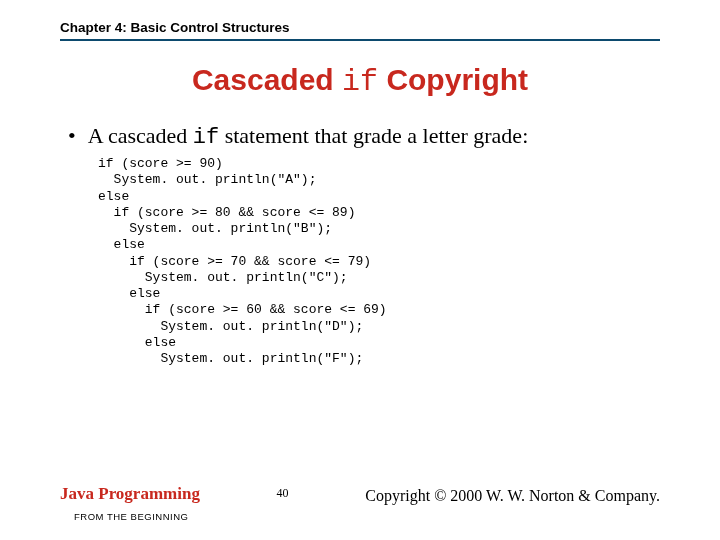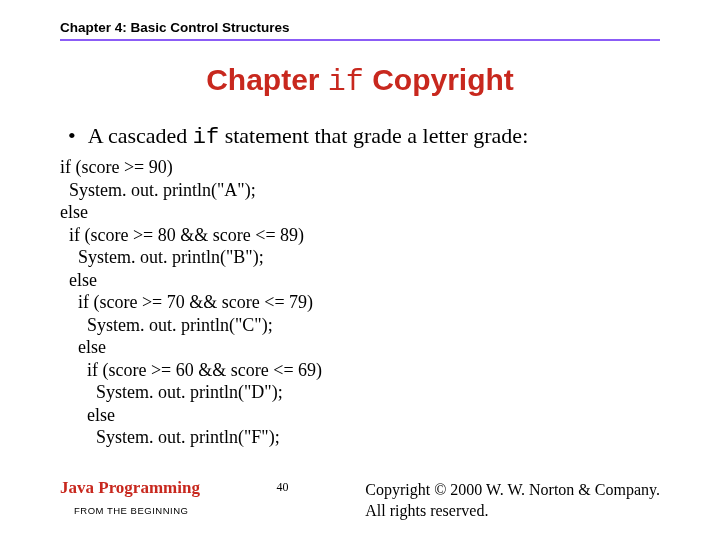--- a/index.html
+++ b/index.html
@@ -11,21 +11,21 @@
     font-family: "Times New Roman", Times, serif;
     color: #000;
     position: relative;
     padding: 20px 60px 0 60px;
   }
   .chapter-header {
     font-family: Arial, Helvetica, sans-serif;
     font-weight: bold;
     font-size: 13.5px;
     color: #000;
-    border-bottom: 2px solid #8b5cf6;
+    border-bottom: 2px solid #0c4a6e;
     padding-bottom: 4px;
     margin-bottom: 22px;
   }
   .slide-title {
     text-align: center;
     font-family: Arial, Helvetica, sans-serif;
     font-weight: bold;
     font-size: 30px;
     color: #c8281e;
     margin-bottom: 24px;
@@ -40,24 +40,25 @@
     margin-bottom: 6px;
     padding-left: 8px;
   }
   .bullet .dot {
     margin-right: 12px;
   }
   .bullet .code-inline {
     font-family: "Courier New", Courier, monospace;
   }
   .code-block {
-    font-family: Liberation Serif, serif;
-    font-size: 18px;
+    font-family: Liberation Mono, monospace;
+    font-size: 13px;
     line-height: 1.25;
     white-space: pre;
+    margin-left: 38px;
   }
   .footer {
     position: absolute;
     left: 60px;
     right: 60px;
     bottom: 18px;
     display: flex;
     align-items: flex-start;
     justify-content: space-between;
     font-size: 11px;
@@ -88,21 +89,21 @@
     text-align: left;
     line-height: 1.3;
     margin-top: 2px;
   }
 </style>
 </head>
 <body>
 
 <div class="chapter-header">Chapter 4: Basic Control Structures</div>
 
-<div class="slide-title"><span>Chapter </span><span class="code">if</span><span> Copyright</span></div>
+<div class="slide-title"><span>Cascaded </span><span class="code">if</span><span> Copyright</span></div>
 
 <div class="bullet">
   <span class="dot">•</span>
   <span><span>A cascaded </span><span class="code-inline">if</span><span> statement that grade a letter grade:</span></span>
 </div>
 
 <div class="code-block">if (score &gt;= 90)
   System. out. println("A");
 else
   if (score &gt;= 80 &amp;&amp; score &lt;= 89)
@@ -117,15 +118,14 @@
         System. out. println("F");</div>
 
 <div class="footer">
   <div class="footer-left">
     <div class="jp">Java Programming</div>
     <div class="sub">FROM THE BEGINNING</div>
   </div>
   <div class="footer-center">40</div>
   <div class="footer-right">
     <div>Copyright © 2000 W. W. Norton &amp; Company.</div>
-    <div>All rights reserved.</div>
   </div>
 </div>
 
 </body></html>

